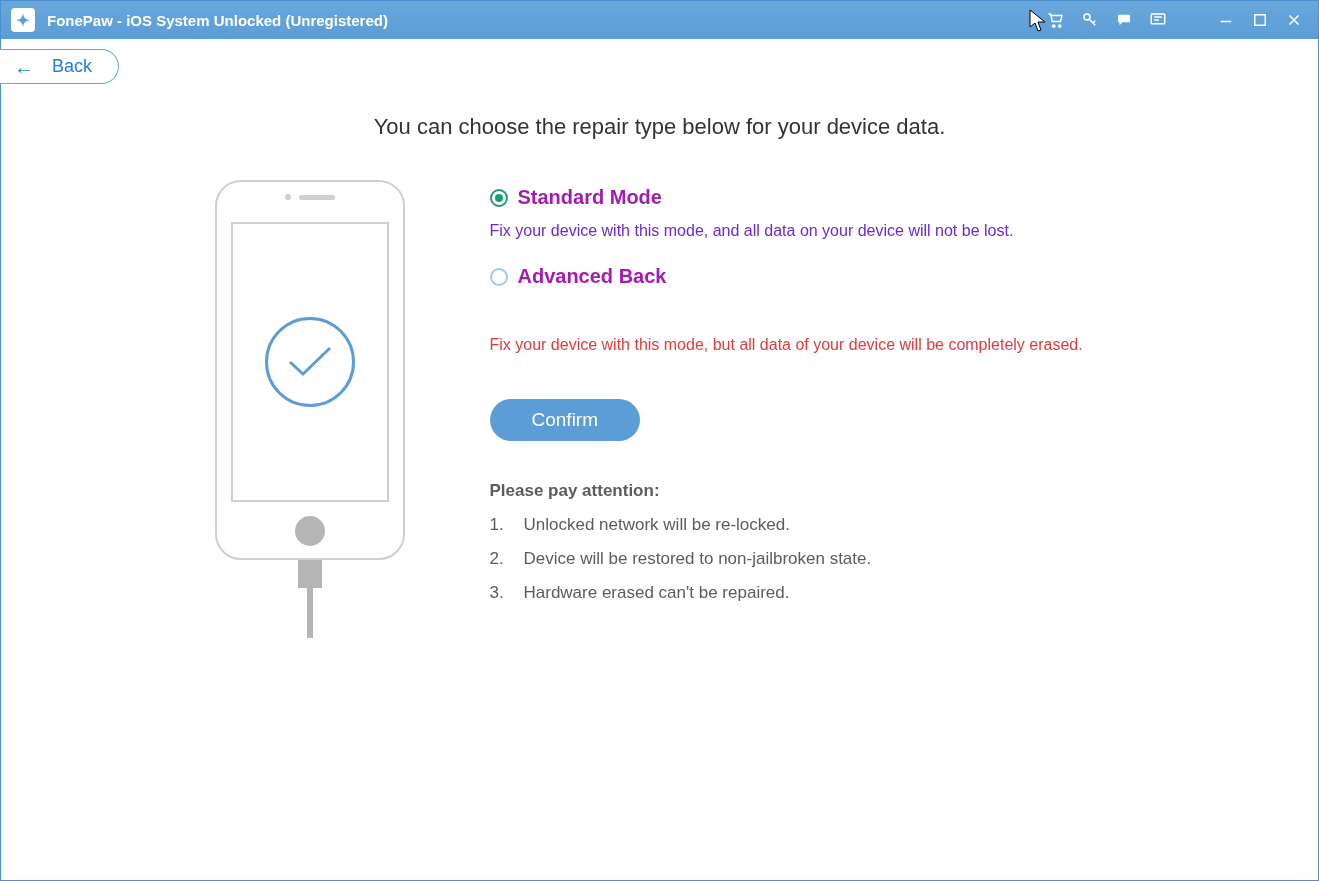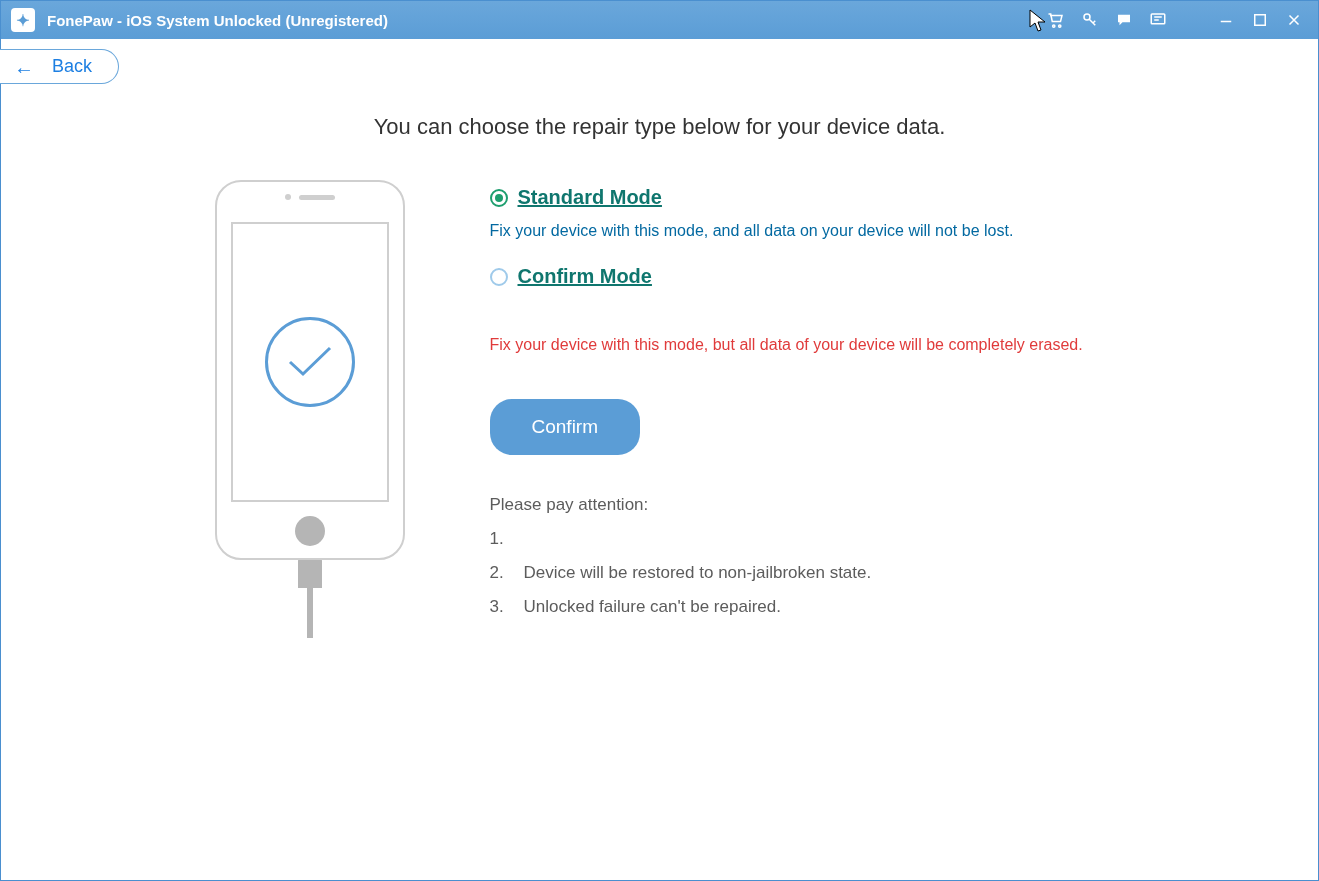--- a/index.html
+++ b/index.html
@@ -35,28 +35,28 @@
   .phone .home-btn { position: absolute; bottom: 12px; left: 50%; transform: translateX(-50%); width: 30px; height: 30px; border-radius: 50%; background: #b5b5b5; }
   .cable-plug { width: 24px; height: 30px; background: #b5b5b5; border-radius: 3px 3px 0 0; margin-top: -2px; }
   .cable-line { width: 6px; height: 50px; background: #b5b5b5; }
 
   .options { flex: 1; max-width: 640px; padding-top: 6px; }
   .mode { margin-bottom: 22px; }
   .mode-head { display: flex; align-items: center; gap: 10px; cursor: pointer; }
   .radio { width: 18px; height: 18px; border: 2px solid #9fcaea; border-radius: 50%; display: flex; align-items: center; justify-content: center; flex-shrink: 0; }
   .radio.checked { border-color: #1d9e6e; }
   .radio.checked::after { content: ""; width: 8px; height: 8px; background: #1d9e6e; border-radius: 50%; }
-  .mode-title { font-size: 20px; font-weight: 600; color: #0f766e; text-decoration: underline; }
-  .mode-desc { font-size: 16px; color: #0369a1; margin-top: 10px; line-height: 1.5; }
+  .mode-title { font-size: 20px; font-weight: 600; color: #a21caf; }
+  .mode-desc { font-size: 16px; color: #6d28d9; margin-top: 10px; line-height: 1.5; }
   .mode-desc.red { color: #e03b3b; margin-top: 45px; }
 
-  .confirm-btn { margin-top: 20px; display: inline-block; background: #5b9dd6; color: #fff; border: none; border-radius: 22px; padding: 17px 42px; font-size: 19px; cursor: pointer; }
+  .confirm-btn { margin-top: 20px; display: inline-block; background: #5b9dd6; color: #fff; border: none; border-radius: 22px; padding: 10px 42px; font-size: 19px; cursor: pointer; }
 
   .attention { margin-top: 40px; color: #5c5c5c; font-size: 17px; }
-  .attention .att-title { margin-bottom: 14px; }
+  .attention .att-title { margin-bottom: 14px; font-weight: bold; }
   .attention ol { list-style: none; padding: 0; }
   .attention li { display: flex; gap: 14px; margin-bottom: 14px; }
   .attention li .num { width: 20px; flex-shrink: 0; }
 
   .cursor { position: absolute; top: 8px; left: 1028px; pointer-events: none; }
   .cursor svg { width: 18px; height: 24px; }
 </style>
 </head>
 <body>
 
@@ -150,40 +150,41 @@
           <div class="mode-head">
             <span class="radio checked"></span>
             <span class="mode-title">Standard Mode</span>
           </div>
           <div class="mode-desc">Fix your device with this mode, and all data on your device will not be lost.</div>
         </div>
 
         <div class="mode">
           <div class="mode-head">
             <span class="radio"></span>
-            <span class="mode-title">Confirm Mode</span>
+            <span class="mode-title">Advanced Back</span>
           </div>
           <div class="mode-desc red">Fix your device with this mode, but all data of your device will be completely erased.</div>
         </div>
 
         <button class="confirm-btn">Confirm</button>
 
         <div class="attention">
           <div class="att-title">Please pay attention:</div>
           <ol>
             <li>
               <span class="num">1.</span>
+              <span>Unlocked network will be re-locked.</span>
             </li>
             <li>
               <span class="num">2.</span>
               <span>Device will be restored to non-jailbroken state.</span>
             </li>
             <li>
               <span class="num">3.</span>
-              <span>Unlocked failure can't be repaired.</span>
+              <span>Hardware erased can't be repaired.</span>
             </li>
           </ol>
         </div>
       </div>
     </div>
   </div>
 
   <div class="cursor">
     <svg viewBox="0 0 18 24">
         <path d="M1 1 L1 18 L6 14 L9 22 L12 21 L9 13 L16 13 Z" fill="#fff" stroke="#000" stroke-width="1"></path>

